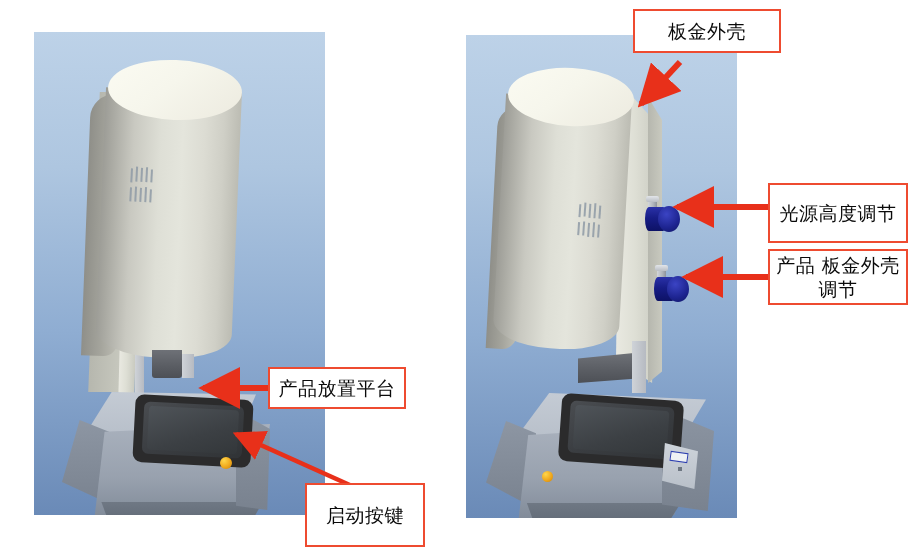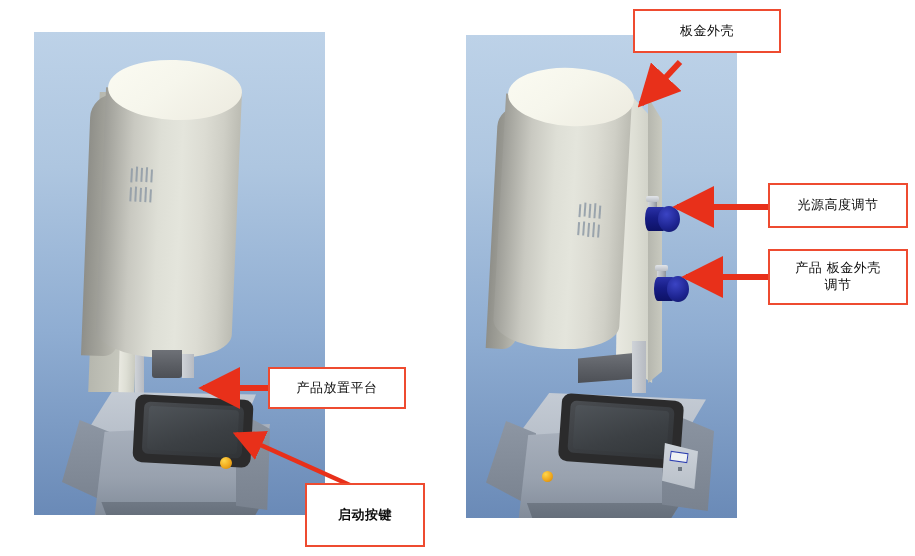--- a/index.html
+++ b/index.html
@@ -149,21 +149,21 @@
     background: #6d7681;
   }
 
   
   .callout {
     position: absolute;
     box-sizing: border-box;
     border: 2px solid #ee4b30;
     background: #ffffff;
     color: #0a0a0a;
-    font-size: 13px;
+    font-size: 19px;
     line-height: 1.28;
     text-align: center;
     display: flex;
     align-items: center;
     justify-content: center;
     padding: 2px 6px;
     white-space: pre-line;
     letter-spacing: .5px;
   }
 
@@ -310,20 +310,20 @@
 
   <line x1="680" y1="62" x2="641" y2="104" stroke="#e8301a" stroke-width="6" marker-end="url(#ah)"></line>
 
   <line x1="768" y1="207" x2="677" y2="207" stroke="#e8301a" stroke-width="6" marker-end="url(#ah)"></line>
 
   <line x1="768" y1="277" x2="686" y2="277" stroke="#e8301a" stroke-width="6" marker-end="url(#ah)"></line>
 </svg>
 
 <div class="callout" style="left:268px; top:367px; width:138px; height:42px;">产品放置平台</div>
 
-<div class="callout" style="left:305px; top:483px; width:120px; height:64px;font-weight:bold;">启动按键</div>
+<div class="callout" style="left:305px; top:483px; width:120px; height:64px;">启动按键</div>
 
 <div class="callout" style="left:633px; top:9px; width:148px; height:44px;">板金外壳</div>
 
-<div class="callout" style="left:768px; top:183px; width:140px; height:45px;">光源高度调节</div>
+<div class="callout" style="left:768px; top:183px; width:140px; height:60px;">光源高度调节</div>
 
 <div class="callout" style="left:768px; top:249px; width:140px; height:56px;">产品 板金外壳
 调节</div>
 
 </body></html>

